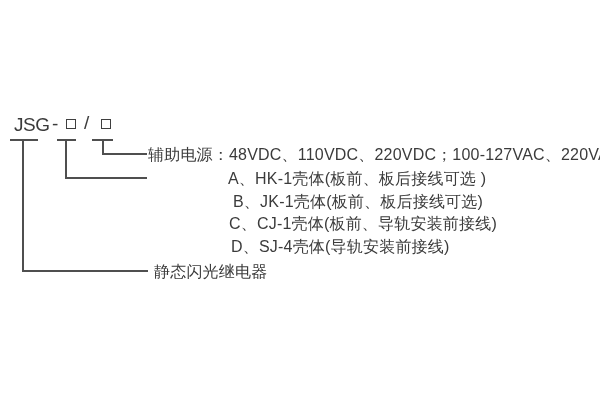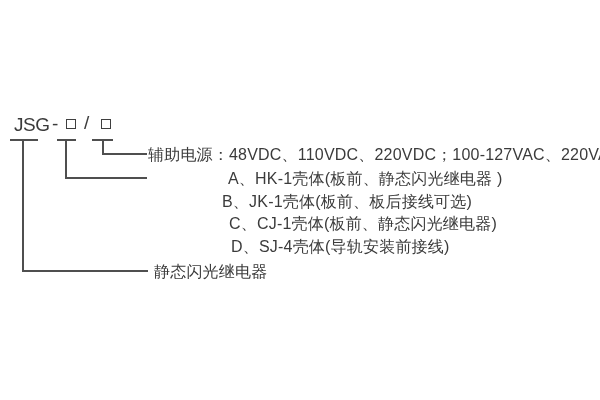--- a/index.html
+++ b/index.html
@@ -73,20 +73,20 @@
 
   <div class="vline" style="left:65px; top:139px; height:39.5px;"></div>
   <div class="hline" style="left:65px; top:177px; width:82px;"></div>
 
   <div class="vline" style="left:22px; top:139px; height:132px;"></div>
   <div class="hline" style="left:22px; top:270px; width:126px;"></div>
 
   <span class="txt" style="left:148px; top:146px;">辅助电源：48VDC、110VDC、220VDC；100-127VAC、220VAC</span>
 
 
-  <span class="txt" style="left:228px; top:170px;">A、HK-1壳体(板前、静态闪光继电器 )</span>
-  <span class="txt" style="left:222px; top:193px;">B、JK-1壳体(板前、板后接线可选)</span>
-  <span class="txt" style="left:229px; top:215px;">C、CJ-1壳体(板前、静态闪光继电器)</span>
+  <span class="txt" style="left:228px; top:170px;">A、HK-1壳体(板前、板后接线可选 )</span>
+  <span class="txt" style="left:233px; top:193px;">B、JK-1壳体(板前、板后接线可选)</span>
+  <span class="txt" style="left:229px; top:215px;">C、CJ-1壳体(板前、导轨安装前接线)</span>
   <span class="txt" style="left:231px; top:238px;text-align:center;">D、SJ-4壳体(导轨安装前接线)</span>
 
   <span class="txt" style="left:154px; top:263px;">静态闪光继电器</span>
 
 </div>
 
 </body></html>

